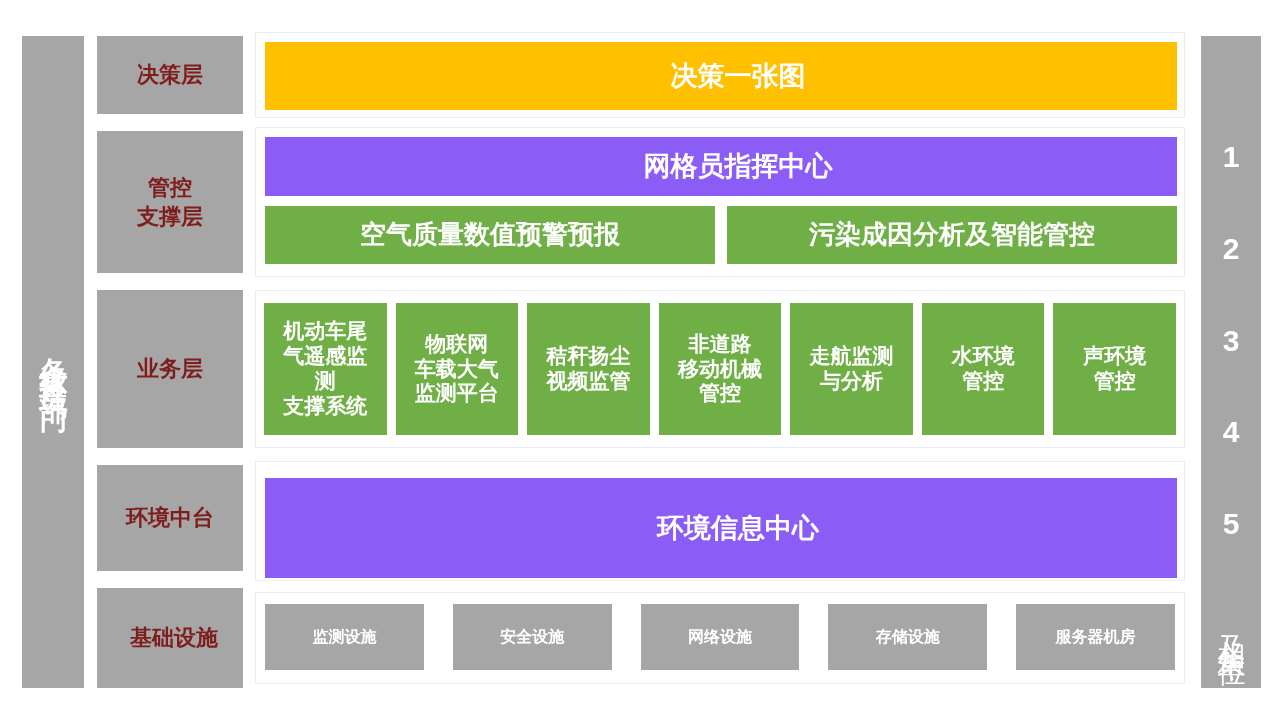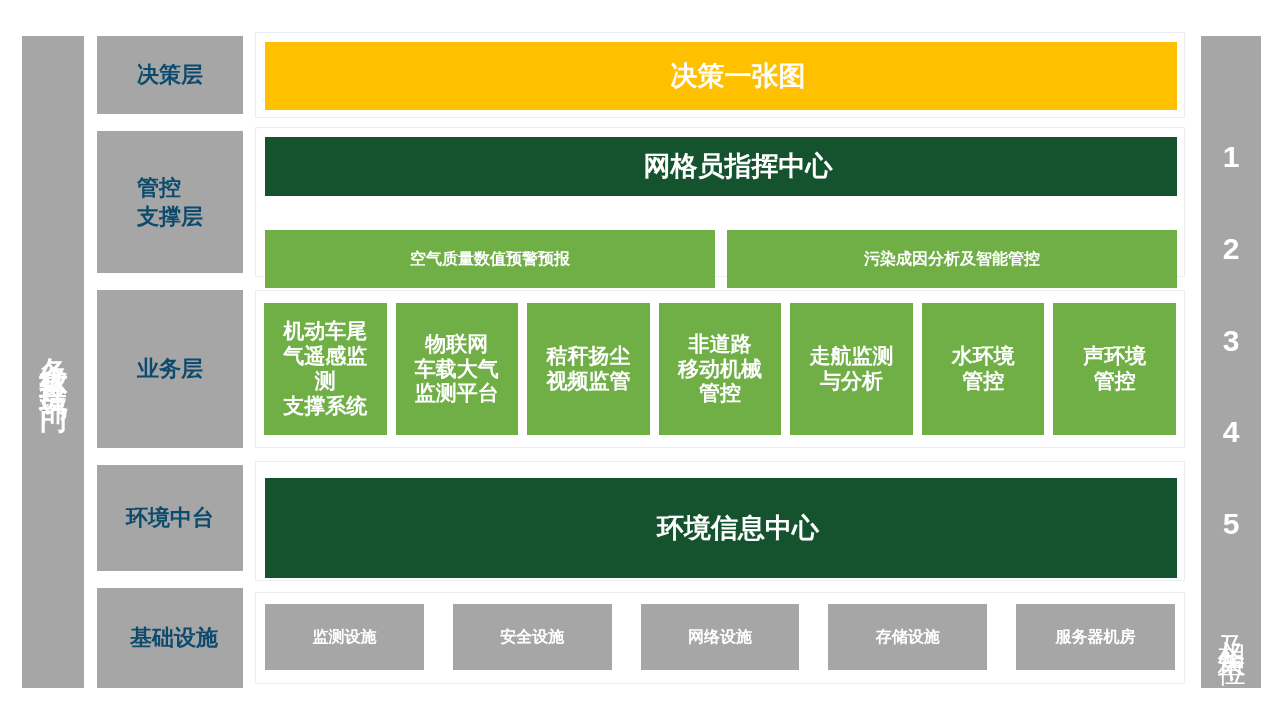--- a/index.html
+++ b/index.html
@@ -68,24 +68,25 @@
     color: #ffffff;
     white-space: pre;
   }
 
   
   .layer-label {
     position: absolute;
     left: 97px;
     width: 146px;
     background: #a6a6a6;
-    color: #0c4a6e;
-    display: flex;
-    align-items: center;
-    justify-content: center;
+    color: #7f1d1d;
+    display: flex;
+    align-items: center;
+    justify-content: center;
+    text-align: center;
     font-size: 22px;
     font-weight: 700;
     line-height: 1.32;
     white-space: pre-line;
   }
 
   
   .row-panel {
     position: absolute;
     left: 255px;
@@ -100,25 +101,25 @@
     display: flex;
     align-items: center;
     justify-content: center;
     color: #ffffff;
     text-align: center;
     font-weight: 700;
     line-height: 1.22;
     white-space: pre-line;
   }
   .bar-amber { background: #ffc000; }
-  .bar-blue  { background: #14532d; }
+  .bar-blue  { background: #8b5cf6; }
   .bar-green { background: #6faf46; }
 
   .t-28 { font-size: 27px; padding-left: 34px; }
-  .t-26 { font-size: 16px; margin-top: 24px; }
+  .t-26 { font-size: 26px; }
 
   
   #biz-cards {
     position: absolute;
     left: 264px;
     top: 303px;
     width: 912px;
     height: 132px;
     display: flex;
     gap: 9px;

